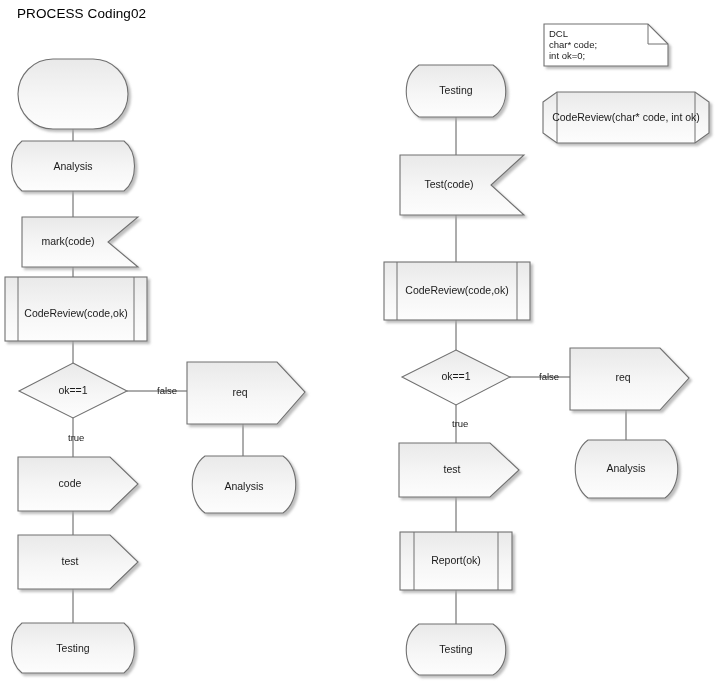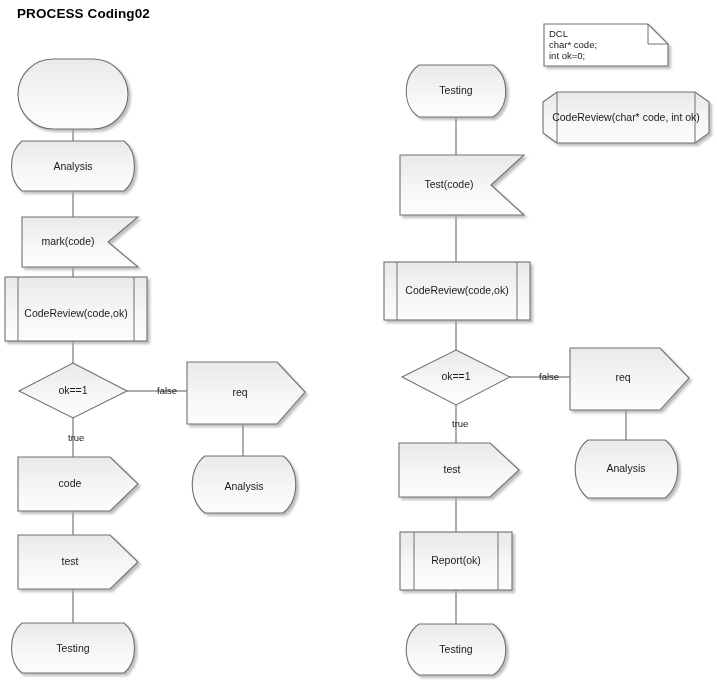--- a/index.html
+++ b/index.html
@@ -15,21 +15,21 @@
     width: 717px;
     height: 684px;
     background: #ffffff;
     overflow: hidden;
   }
   #diagram-title {
     position: absolute;
     left: 17px;
     top: 6px;
     font-size: 13.5px;
-    font-weight: bold;
+    font-weight: normal;
     color: #000000;
     letter-spacing: 0.1px;
     white-space: nowrap;
   }
   svg.layer {
     position: absolute;
     left: 0;
     top: 0;
     width: 717px;
     height: 684px;

